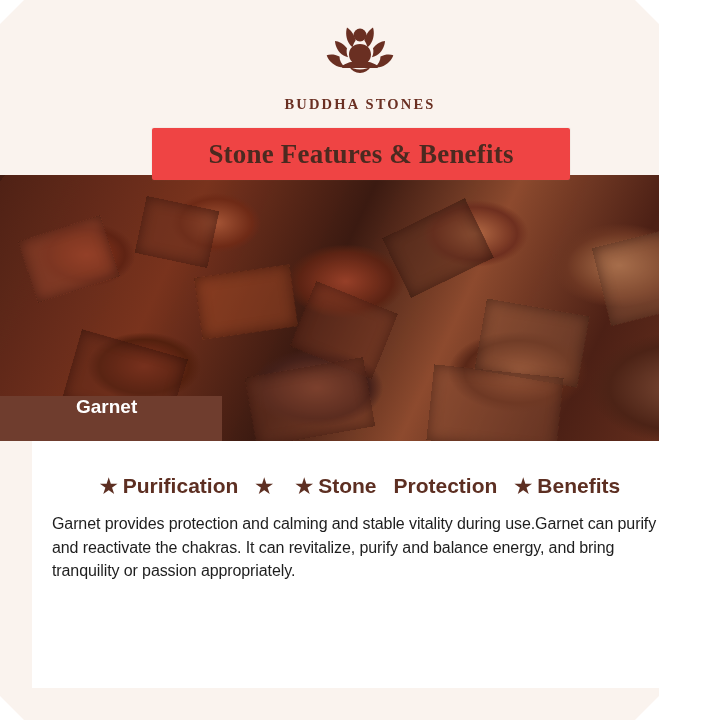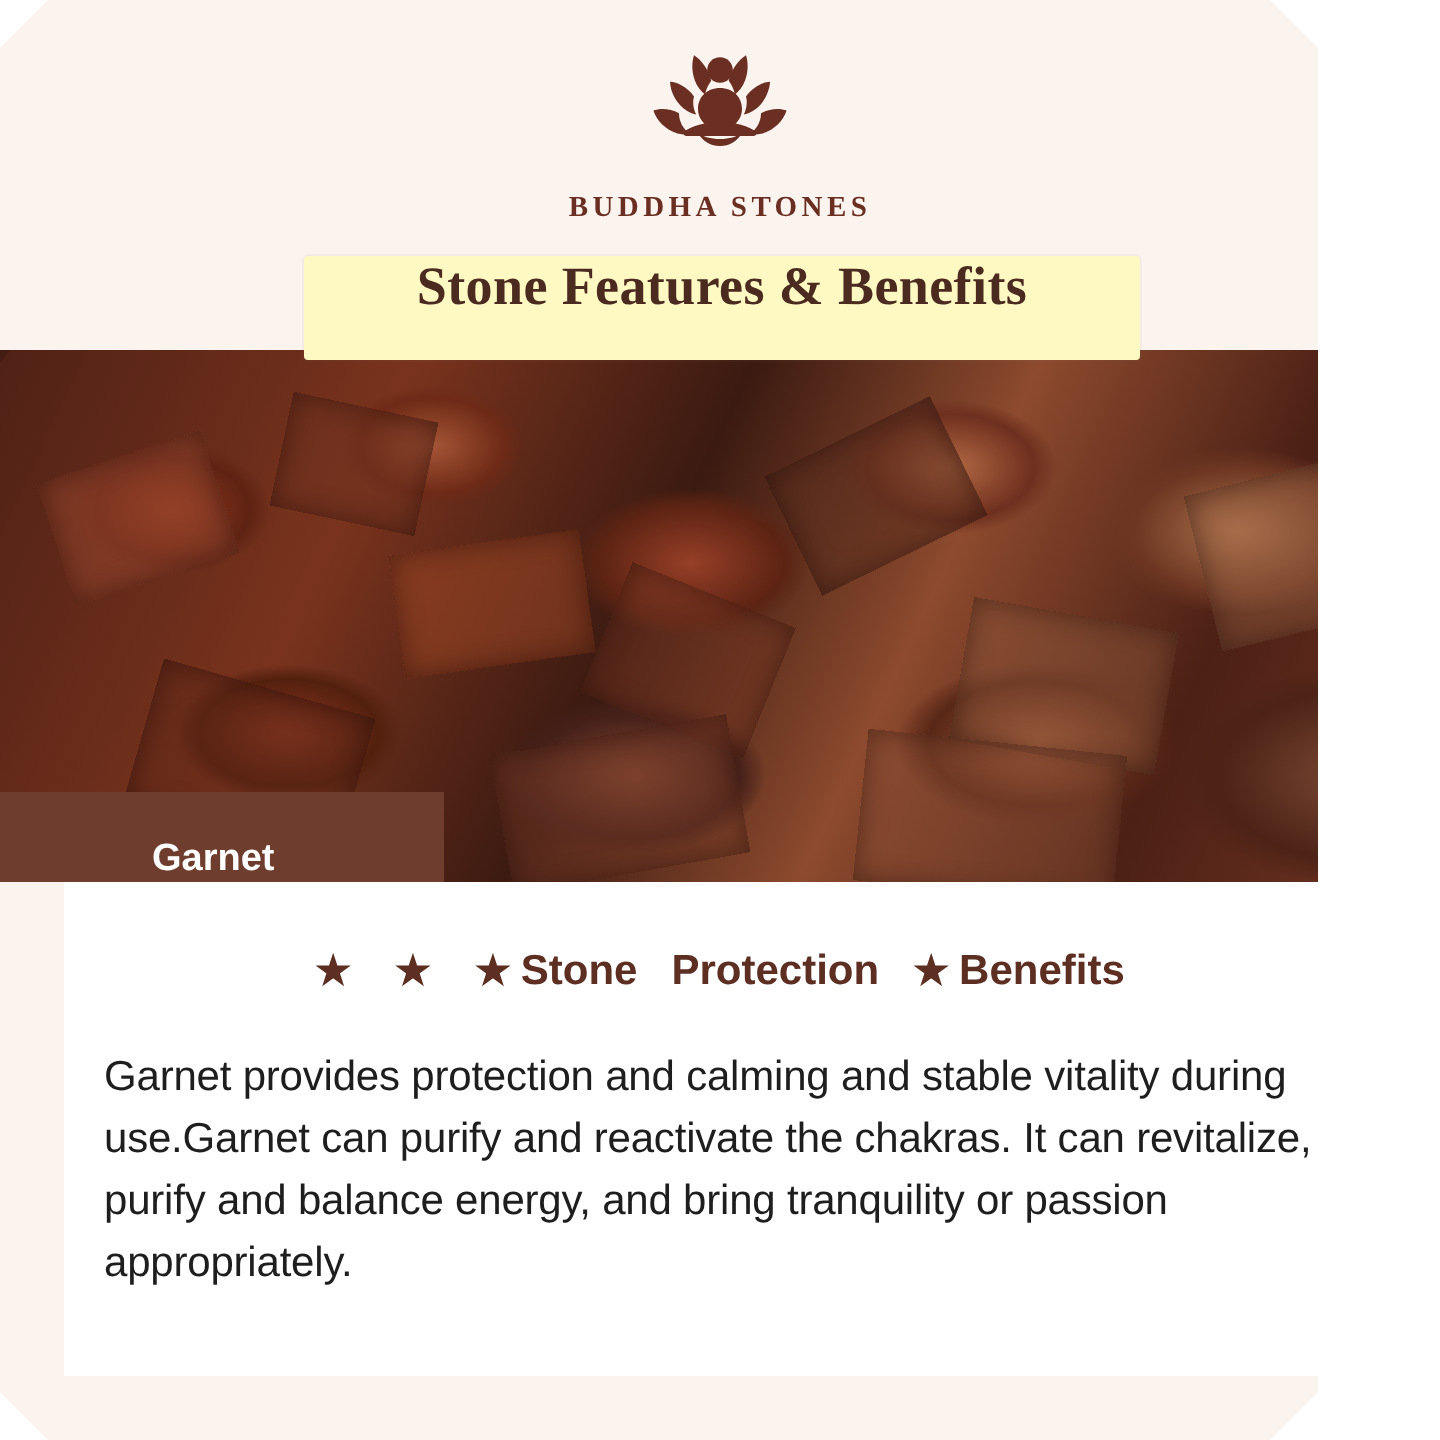--- a/index.html
+++ b/index.html
@@ -74,24 +74,24 @@
     font-family: "Liberation Serif", serif;
   }
 
   
   .title-banner {
     position: absolute;
     top: 128px;
     left: 152px;
     width: 418px;
     height: 52px;
-    background: #fef9c3;
+    background: #ef4444;
     border-radius: 2px;
     display: flex;
-    align-items: flex-start;
+    align-items: center;
     justify-content: center;
     z-index: 30;
     box-shadow: 0 0 0 1px rgba(150,120,105,0.06);
   }
   .title-banner .title-text {
     font-family: "Liberation Serif", serif;
     font-weight: 700;
     font-size: 27px;
     color: #4b2a20;
     letter-spacing: 0.2px;
@@ -147,21 +147,21 @@
 
   
   .name-ribbon {
     position: absolute;
     left: 0;
     top: 396px;
     width: 222px;
     height: 45px;
     background: #6f3d2e;
     display: flex;
-    align-items: flex-end;
+    align-items: flex-start;
     z-index: 25;
   }
   .name-ribbon .stone-name {
     color: #ffffff;
     font-size: 19px;
     font-weight: 700;
     padding-left: 76px;
     font-family: "Liberation Sans", sans-serif;
   }
 
@@ -204,22 +204,22 @@
   .benefit .star.hidden-star {
     visibility: hidden;
     width: 0;
     margin-right: 0;
   }
   .benefit + .benefit {
     margin-left: 13px;
   }
 
   .desc {
-    margin: 26px 20px 0 20px;
-    font-size: 21px;
+    margin: 14px 20px 0 20px;
+    font-size: 16px;
     line-height: 1.47;
     color: #1e1e1e;
     font-family: "Liberation Sans", sans-serif;
     text-align: left;
     letter-spacing: -0.1px;
   }
 </style>
 </head>
 <body>
 
@@ -271,20 +271,21 @@
 
   <div class="name-ribbon">
     <span class="stone-name">Garnet</span>
   </div>
 
   <div class="body-card">
 
     <div class="benefit-row">
       <div class="benefit">
         <span class="star">★</span>
+        <span>Purification</span>
       </div>
       <div class="benefit">
         <span class="star">★</span>
       </div>
       <div class="benefit">
         <span class="star">★</span>
         <span>Stone</span>
       </div>
       <div class="benefit">
         <span class="star hidden-star">★</span>

